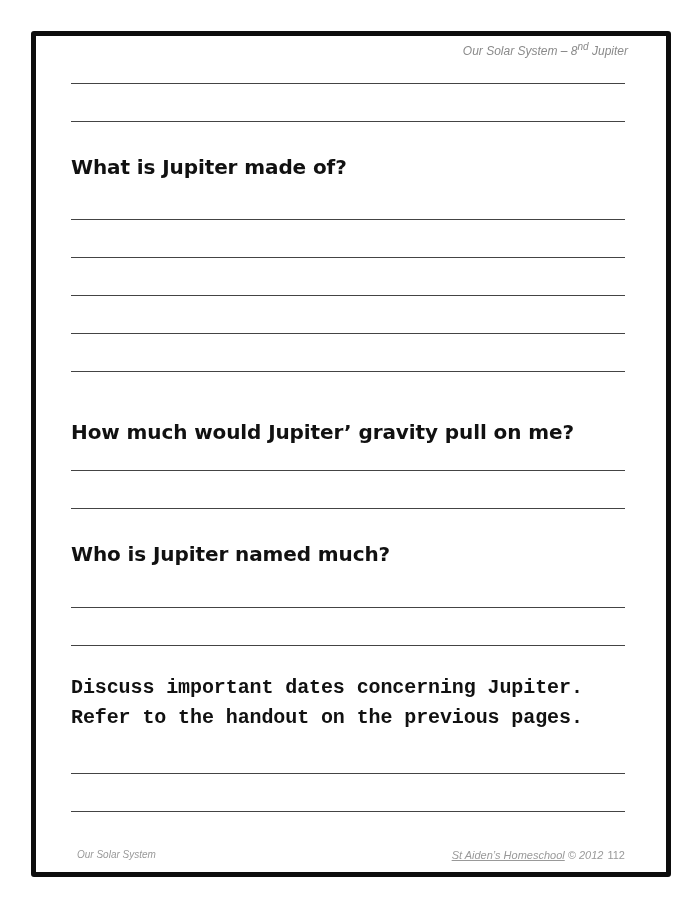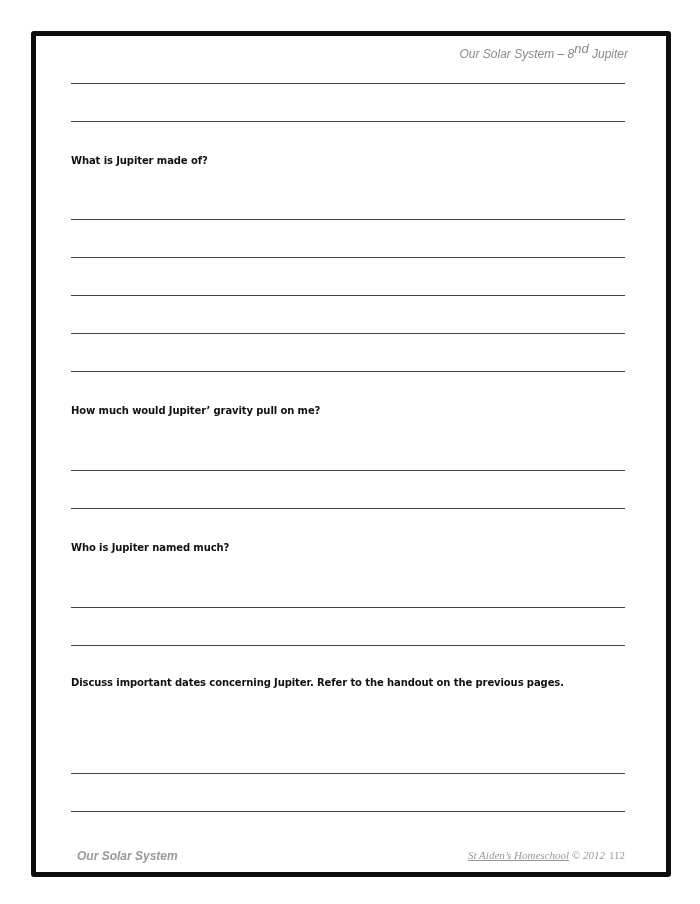--- a/index.html
+++ b/index.html
@@ -5,33 +5,33 @@
   html, body { margin:0; padding:0; background:#ffffff; }
   body { width:700px; height:904px; position:relative; overflow:hidden; font-family:"DejaVu Sans", sans-serif; }
   .frame {
     position:absolute; left:31px; top:31px; width:630px; height:836px;
     border:5px solid #0d0d0d; border-radius:3px; box-sizing:content-box;
   }
   .header-text {
     position:absolute; right:72px; top:41px;
     font-family:"Liberation Sans", sans-serif; font-style:italic; font-size:12px; color:#8a8a8a;
   }
-  .header-text sup { font-size:13px; }
+  .header-text sup { font-size:10px; }
   .line { position:absolute; left:71px; width:554px; height:0; border-top:1px solid #444; }
   .question {
     position:absolute; left:71px; font-family:"DejaVu Sans", sans-serif; font-weight:bold;
-    font-size:10px; color:#111; letter-spacing:-0.1px;
+    font-size:20px; color:#111; letter-spacing:-0.1px;
   }
-  .q-multi { line-height:20px; width:560px; }
+  .q-multi { line-height:30px; width:560px;font-family:Liberation Mono, monospace; }
   .footer-left {
     position:absolute; left:77px; top:849px; font-family:"Liberation Sans", sans-serif;
-    font-style:italic; font-size:12px; color:#999;font-weight:bold;
+    font-style:italic; font-size:10px; color:#999;
   }
   .footer-right {
-    position:absolute; right:75px; top:849px; font-family:Liberation Serif, serif;
+    position:absolute; right:75px; top:849px; font-family:Liberation Sans, sans-serif;
     font-style:italic; font-size:11px; color:#999;
   }
   .footer-right .link { text-decoration:underline; }
   .footer-right .page { font-style:normal; margin-left:4px; }
 </style>
 </head>
 <body>
 
 <div class="frame"></div>
 
@@ -40,21 +40,21 @@
 <div class="line" style="top:83px"></div>
 <div class="line" style="top:121px"></div>
 
 <div class="question" style="top:155px">What is Jupiter made of?</div>
 <div class="line" style="top:219px"></div>
 <div class="line" style="top:257px"></div>
 <div class="line" style="top:295px"></div>
 <div class="line" style="top:333px"></div>
 <div class="line" style="top:371px"></div>
 
-<div class="question" style="top:405px">How much would Jupiter’ gravity pull on me?</div>
+<div class="question" style="top:420px">How much would Jupiter’ gravity pull on me?</div>
 <div class="line" style="top:470px"></div>
 <div class="line" style="top:508px"></div>
 
 <div class="question" style="top:542px">Who is Jupiter named much?</div>
 <div class="line" style="top:607px"></div>
 <div class="line" style="top:645px"></div>
 
 <div class="question q-multi" style="top:673px">Discuss important dates concerning Jupiter.  Refer to the handout on the previous pages.</div>
 <div class="line" style="top:773px"></div>
 <div class="line" style="top:811px"></div>

